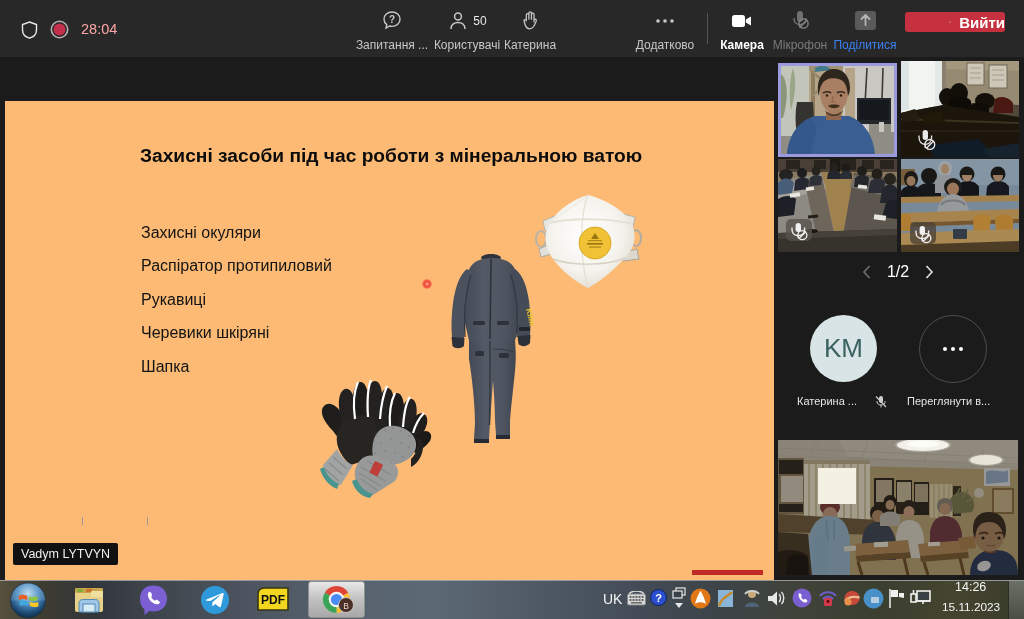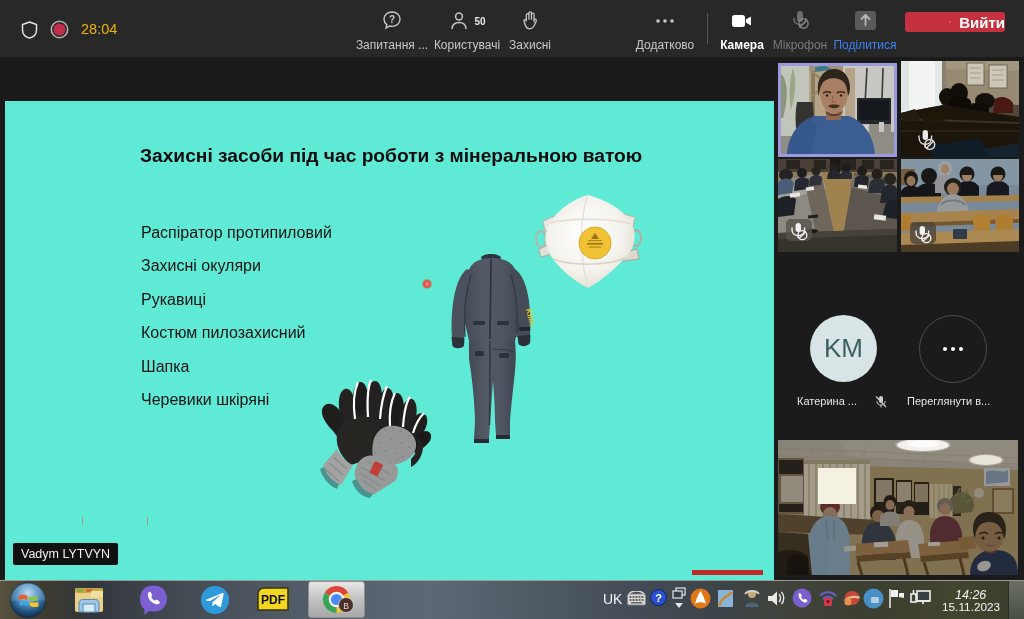--- a/index.html
+++ b/index.html
@@ -9,21 +9,21 @@
   .abs { position:absolute; }
 
   
   #topbar { position:absolute; left:0; top:0; width:1024px; height:57px; background:#282828; }
   .mi { position:absolute; top:8px; width:90px; text-align:center; color:#c8c8c8; }
   .mi .ic { height:26px; display:flex; align-items:center; justify-content:center; }
   .mi .lb { font-size:12px; margin-top:4px; white-space:nowrap; }
 
   
   #stage { position:absolute; left:0; top:57px; width:1024px; height:523px; background:#1b1b1b; }
-  #slide { position:absolute; left:5px; top:44px; width:769px; height:514px; background:#5eead4; }
+  #slide { position:absolute; left:5px; top:44px; width:769px; height:514px; background:#fdba74; }
   #slidetitle { position:absolute; left:135px; top:44px; font-size:19.2px; font-weight:bold; color:#0c0c0c; }
   #slidelist { position:absolute; left:136px; top:115px; font-size:16px; color:#141414; line-height:33.4px; }
   #giz { position:absolute; right:11px; bottom:10px; text-align:center; }
   #gizline { width:71px; height:5px; background:#c02a27; margin-left:auto; }
   #giztxt { font-size:20px; font-weight:bold; color:#c22f2a; margin-top:12px; line-height:18px; }
   #namelabel { position:absolute; left:13px; top:486px; height:22px; background:#111111; color:#f0f0f0;
     font-size:12.5px; line-height:22px; padding:0 8px; border-radius:2px; }
 
   
   .tile { position:absolute; overflow:hidden; background:#000; }
@@ -43,48 +43,48 @@
 <div id="app">
 
   <div id="topbar">
     <svg class="abs" style="left:21px;top:21px" width="17" height="18" viewBox="0 0 17 18">
       <path d="M8.5 1 L15.5 3.5 V9 C15.5 13.5 12.5 16 8.5 17.2 C4.5 16 1.5 13.5 1.5 9 V3.5 Z" fill="none" stroke="#e8e8e8" stroke-width="1.4"></path>
     </svg>
     <svg class="abs" style="left:50px;top:20px" width="19" height="19" viewBox="0 0 19 19">
       <circle cx="9.5" cy="9.5" r="8.2" fill="none" stroke="#b9b0b2" stroke-width="1.6"></circle>
       <circle cx="9.5" cy="9.5" r="6" fill="#c3304b"></circle>
     </svg>
-    <div class="abs" style="left:81px;top:21px;color:#eab308;font-size:14.5px;">28:04</div>
+    <div class="abs" style="left:81px;top:21px;color:#fca5a5;font-size:14.5px;">28:04</div>
 
     <div class="mi" style="left:347px;">
       <div class="ic">
           <svg width="24" height="24" viewBox="0 0 24 24">
             <path d="M12 3 C7.5 3 4 6.2 4 10.2 C4 12.4 5.1 14.3 6.8 15.6 L6 19 L9.6 17 C10.4 17.2 11.2 17.4 12 17.4 C16.5 17.4 20 14.2 20 10.2 C20 6.2 16.5 3 12 3 Z" fill="none" stroke="#c8c8c8" stroke-width="1.4"></path>
             <text x="12" y="13.5" font-size="10" fill="#c8c8c8" text-anchor="middle" font-weight="bold">?</text>
           </svg>
         </div>
       <div class="lb">Запитання ...</div>
     </div>
     <div class="mi" style="left:422px;">
       <div class="ic" style="gap:4px">
           <svg width="22" height="22" viewBox="0 0 22 22">
             <circle cx="11" cy="6.5" r="3.4" fill="none" stroke="#c8c8c8" stroke-width="1.5"></circle>
             <path d="M4 19 C4 14.8 7 12.5 11 12.5 C15 12.5 18 14.8 18 19" fill="none" stroke="#c8c8c8" stroke-width="1.5"></path>
           </svg>
-          <span style="font-size:10px;font-weight:bold;color:#e8e8e8">50</span>
+          <span style="font-size:12px;font-weight:normal;color:#e8e8e8">50</span>
         </div>
       <div class="lb">Користувачі</div>
     </div>
     <div class="mi" style="left:485px;">
       <div class="ic">
           <svg width="22" height="22" viewBox="0 0 24 24">
             <path d="M8 11 V5.5 C8 4.7 8.6 4 9.4 4 C10.2 4 10.8 4.7 10.8 5.5 V10 M10.8 9 V3.5 C10.8 2.7 11.4 2 12.2 2 C13 2 13.6 2.7 13.6 3.5 V10 M13.6 9.5 V5 C13.6 4.2 14.2 3.5 15 3.5 C15.8 3.5 16.4 4.2 16.4 5 V13 M16.4 11 C16.4 11 17.3 9.5 18.4 10.2 C19.5 10.9 18.8 12.3 18.3 13.5 C17.7 14.9 17 16.6 16 18 C14.8 19.7 13.4 20.5 11.5 20.5 C9 20.5 7.8 19.2 7 17 C6.3 15 5.8 13.2 5.5 12 C5.2 10.8 6.3 10.1 7.1 10.6 C7.7 11 8 12 8 12" fill="none" stroke="#c8c8c8" stroke-width="1.4" stroke-linecap="round" stroke-linejoin="round"></path>
           </svg>
         </div>
-      <div class="lb">Захисні</div>
+      <div class="lb">Катерина</div>
     </div>
     <div class="mi" style="left:620px;">
       <div class="ic">
           <svg width="26" height="26" viewBox="0 0 26 26">
             <circle cx="6" cy="13" r="1.8" fill="#c8c8c8"></circle>
             <circle cx="13" cy="13" r="1.8" fill="#c8c8c8"></circle>
             <circle cx="20" cy="13" r="1.8" fill="#c8c8c8"></circle>
           </svg>
         </div>
       <div class="lb">Додатково</div>
@@ -128,26 +128,25 @@
           <path d="M3.5 9 C5.5 4 9 2.5 12 2.5 C15 2.5 18.5 4 20.5 9" fill="none" stroke="#ffffff" stroke-width="4.6" stroke-linecap="round"></path>
         </svg>
       <span style="color:#fff;font-size:15px;font-weight:bold;">Вийти</span>
     </div>
   </div>
 
   <div id="stage">
     <div id="slide">
       <div id="slidetitle">Захисні засоби під час роботи з мінеральною ватою</div>
       <div id="slidelist">
+        <div>Захисні окуляри</div>
         <div>Распіратор протипиловий</div>
-        <div>Захисні окуляри</div>
         <div>Рукавиці</div>
-        <div>Костюм пилозахисний</div>
+        <div>Черевики шкіряні</div>
         <div>Шапка</div>
-        <div>Черевики шкіряні</div>
       </div>
 
       <svg class="abs" style="left:528px;top:90px" width="110" height="100" viewBox="0 0 110 100">
         <defs>
           <radialGradient id="maskg" cx="45%" cy="42%" r="75%">
             <stop offset="0%" stop-color="#ffffff"></stop>
               <stop offset="55%" stop-color="#f4f2ec"></stop>
             <stop offset="82%" stop-color="#e3ded2"></stop>
               <stop offset="100%" stop-color="#cfc8b8"></stop>
           </radialGradient>
@@ -504,20 +503,29 @@
       <g transform="translate(15,67) scale(0.9)">
         <rect x="4" y="0" width="6" height="10" rx="3" fill="#f0f0f0"></rect>
         <path d="M0 5 V7 C0 11.5 3 14 7 14 C11 14 14 11.5 14 7 V5" fill="none" stroke="#f0f0f0" stroke-width="1.5"></path>
         <line x1="7" y1="14" x2="7" y2="17" stroke="#f0f0f0" stroke-width="1.5"></line>
         <circle cx="11.5" cy="13.5" r="5" fill="none" stroke="#f0f0f0" stroke-width="1.5"></circle>
         <line x1="8" y1="17" x2="15" y2="10" stroke="#f0f0f0" stroke-width="1.5"></line>
       </g>
     </svg>
   </div>
 
+  <div id="pager">
+    <svg width="9" height="14" viewBox="0 0 9 14">
+        <path d="M7.5 1 L2 7 L7.5 13" stroke="#6f6f6f" stroke-width="1.6" fill="none"></path>
+      </svg>
+    <span style="font-size:16px;">1/2</span>
+    <svg width="9" height="14" viewBox="0 0 9 14">
+        <path d="M1.5 1 L7 7 L1.5 13" stroke="#e0e0e0" stroke-width="1.6" fill="none"></path>
+      </svg>
+  </div>
 
   <div class="av" style="left:810px;top:315px;width:67px;height:67px;background:#d8e4e6;display:flex;align-items:center;justify-content:center;">
     <span style="font-size:26px;color:#3a6160;">KM</span>
   </div>
   <div class="av" style="left:919px;top:315px;width:68px;height:68px;border:1px solid #4d4d4d;display:flex;align-items:center;justify-content:center;gap:4px;">
     <i style="width:4px;height:4px;border-radius:50%;background:#fff"></i>
     <i style="width:4px;height:4px;border-radius:50%;background:#fff"></i>
     <i style="width:4px;height:4px;border-radius:50%;background:#fff"></i>
   </div>
   <div class="avlabel" style="left:797px;top:395px;">Катерина ...</div>
@@ -778,18 +786,18 @@
         <path d="M12 6 H17 V11 L12 10 Z" fill="#f0f0f0"></path>
       </svg>
     <svg class="abs" style="left:909px;top:8px" width="23" height="21" viewBox="0 0 23 21">
         <rect x="8" y="3" width="13" height="10" fill="none" stroke="#f0f0f0" stroke-width="1.6"></rect>
         <rect x="9.5" y="4.5" width="10" height="7" fill="#384048"></rect>
         <path d="M8 13 H21 M14 13 V16" stroke="#f0f0f0" stroke-width="1.6"></path>
         <rect x="2" y="6" width="5" height="8" fill="none" stroke="#f0f0f0" stroke-width="1.6"></rect>
         <line x1="4.5" y1="2" x2="4.5" y2="6" stroke="#f0f0f0" stroke-width="1.6"></line>
       </svg>
 
-    <div class="tbtxt" style="left:955px;top:8px;font-size:12.5px;font-style:italic;">14:26</div>
+    <div class="tbtxt" style="left:955px;top:0;font-size:12.5px;">14:26</div>
     <div class="tbtxt" style="left:942px;top:20px;font-size:11.8px;">15.11.2023</div>
 
     <div class="abs" style="left:1008px;top:1px;width:16px;height:38px;background:linear-gradient(180deg,#6a7064,#4a4f45);border-left:1px solid #2a2d28;"></div>
   </div>
 </div>
 
 </body></html>

